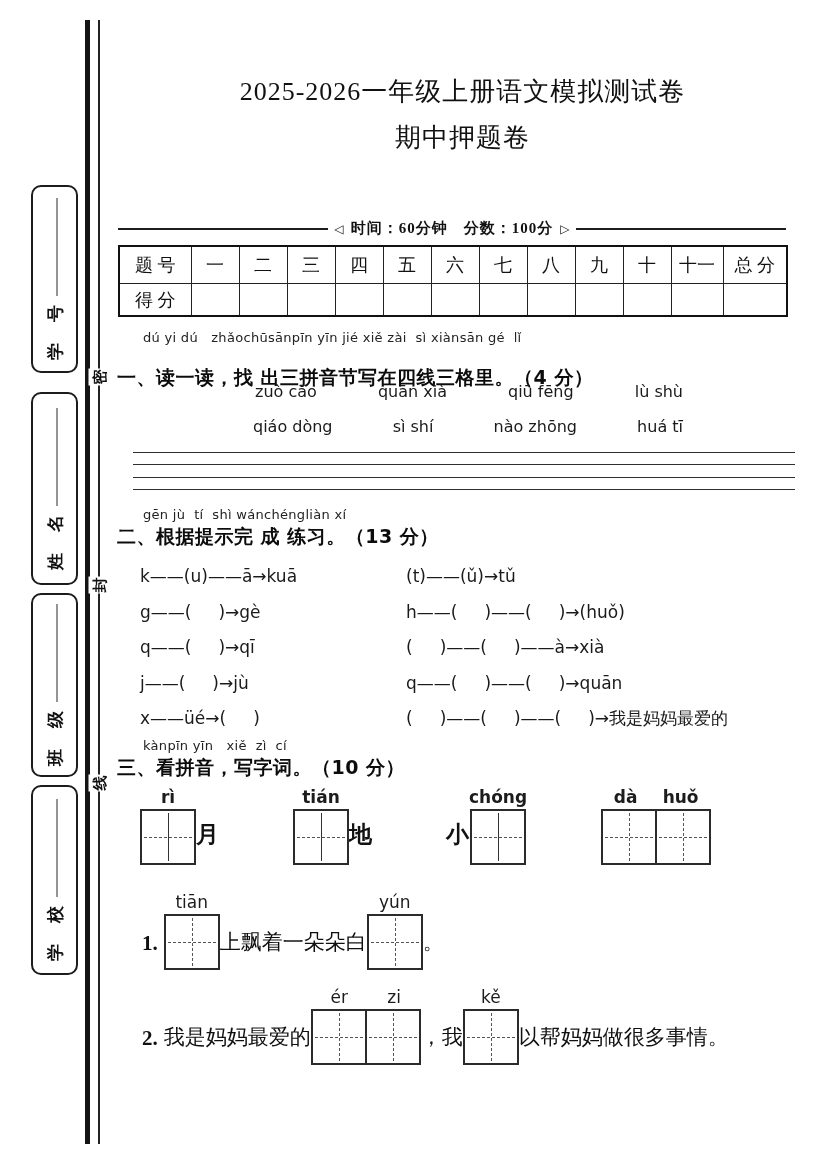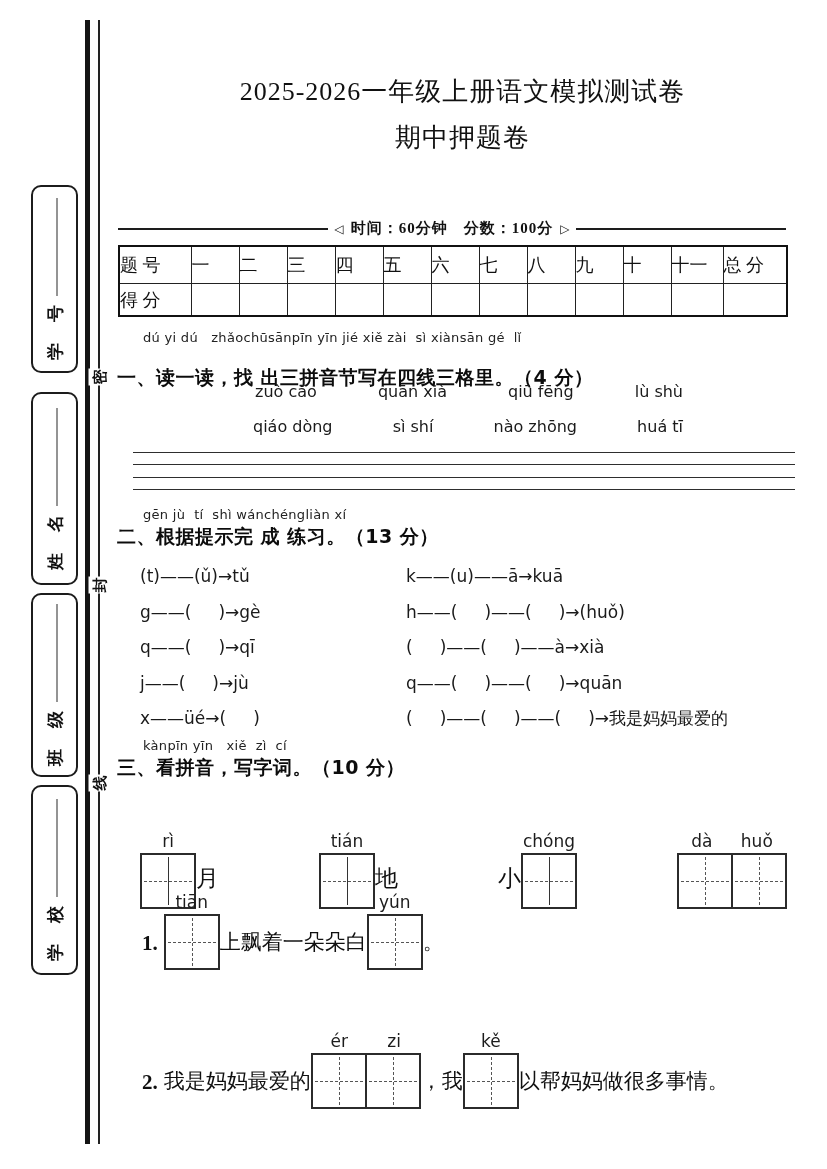--- a/index.html
+++ b/index.html
@@ -41,21 +41,21 @@
   .meta-rule{flex:1;border-top:2px solid #1d1d1d;height:0;}
   .meta-tri{font-family:"DejaVu Sans",sans-serif;font-size:12px;line-height:1;}
   .meta-text{font-size:15px;font-weight:700;letter-spacing:1px;}
 
   
   table.score{
     position:absolute;left:118px;top:245px;width:668px;
     border-collapse:collapse;table-layout:fixed;border:2.5px solid #111;
   }
   table.score td{
-    border:1.5px solid #222;font-size:18px;
+    border:1.5px solid #222;text-align:center;font-size:18px;
     height:36px;padding:0;overflow:hidden;
   }
   table.score tr.score-row td{height:31px;}
   col.c-first{width:72px;} col.c-num{width:48px;} col.c-eleven{width:52px;} col.c-last{width:64px;}
 
   
   .py-line{position:absolute;font-size:13px;color:#222;letter-spacing:.3px;}
   .sec-head{position:absolute;font-size:19px;font-weight:700;color:#0c0c0c;
     font-family:"DejaVu Sans","Liberation Sans",sans-serif;letter-spacing:.5px;}
 
@@ -76,23 +76,23 @@
   .tz{width:56px;height:56px;border:2px solid #2b2b2b;position:relative;
       background:#fff;box-sizing:border-box;flex:none;}
   .tz::before{content:"";position:absolute;left:50%;top:2px;bottom:2px;width:0;border-left:1.3px dashed #555;}
   .tz::after{content:"";position:absolute;top:50%;left:2px;right:2px;height:0;border-top:1.3px dashed #555;}
   .tz.vsolid::before{border-left:1.6px solid #333;}
   .tz2{display:flex;}
   .tz2 .tz + .tz{margin-left:-2px;}
 
   .gcol{display:flex;flex-direction:column;align-items:center;}
   .gpy{font-family:"DejaVu Sans",sans-serif;font-size:17px;color:#1c1c1c;height:22px;line-height:20px;}
-  .gpy-pair{display:flex;width:110px;justify-content:space-around;margin-top:44px;}
-
-  .word-row{position:absolute;left:140px;top:787px;display:flex;gap:100px;}
+  .gpy-pair{display:flex;width:110px;justify-content:space-around;}
+
+  .word-row{position:absolute;left:140px;top:787px;display:flex;gap:74px;font-weight:bold;}
   .witem{display:flex;align-items:flex-end;}
   .wchar{font-size:23px;margin-bottom:15px;}
 
   .sentence{position:absolute;display:flex;align-items:flex-end;font-size:21px;color:#101010;}
   .sentence .snum{font-weight:700;margin-bottom:14px;margin-right:6px;}
   .sentence .stext{margin-bottom:14px;}
 </style>
 </head>
 <body>
 
@@ -210,22 +210,22 @@
     <div class="staff-line"></div>
     <div class="staff-line"></div>
     <div class="staff-line"></div>
     <div class="staff-line"></div>
   </div>
 
   <div class="py-line sans pre" style="left:143px;top:507px;">gēn jù  tí  shì wánchéngliàn xí</div>
   <div class="sec-head" style="left:117px;top:524px;">二、根据提示完 成 练习。（13 分）</div>
 
   <div class="exercise sans">
+    <div class="pre">k——(u)——ā→kuā</div>
     <div class="pre">(t)——(ǔ)→tǔ</div>
-    <div class="pre">k——(u)——ā→kuā</div>
     <div class="pre">g——(     )→gè</div>
     <div class="pre">h——(     )——(     )→(huǒ)</div>
     <div class="pre">q——(     )→qī</div>
     <div class="pre">(     )——(     )——à→xià</div>
     <div class="pre">j——(     )→jù</div>
     <div class="pre">q——(     )——(     )→quān</div>
     <div class="pre">x——üé→(     )</div>
     <div class="pre">(     )——(     )——(     )→我是妈妈最爱的</div>
   </div>
 

